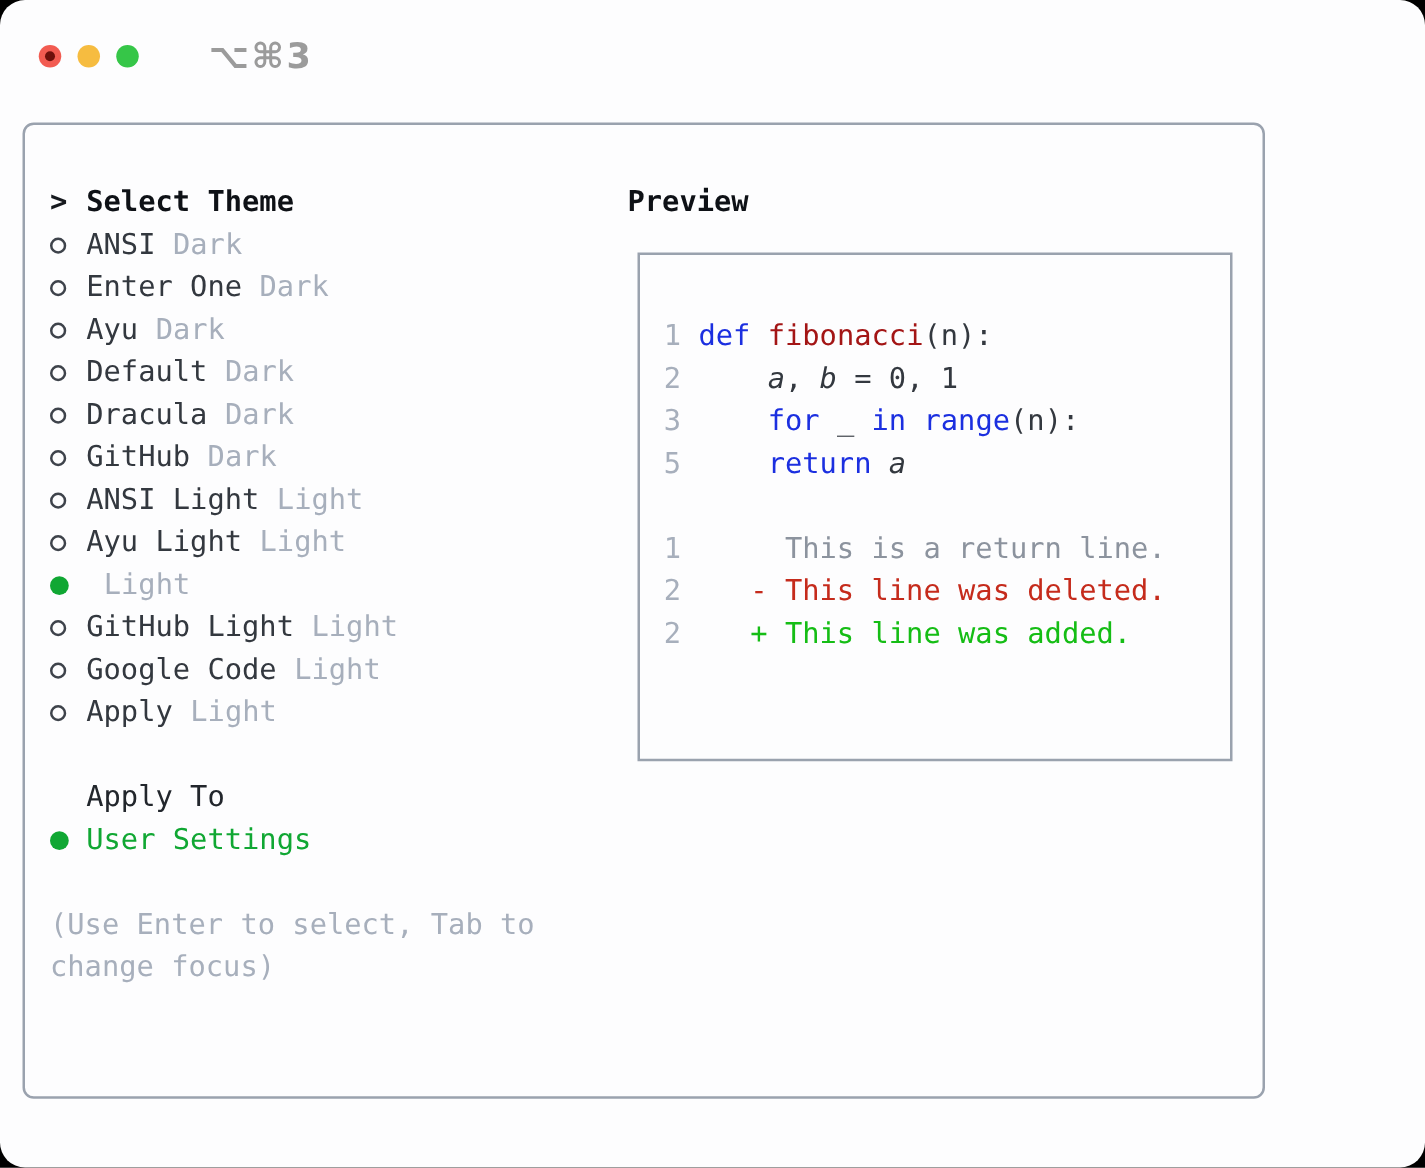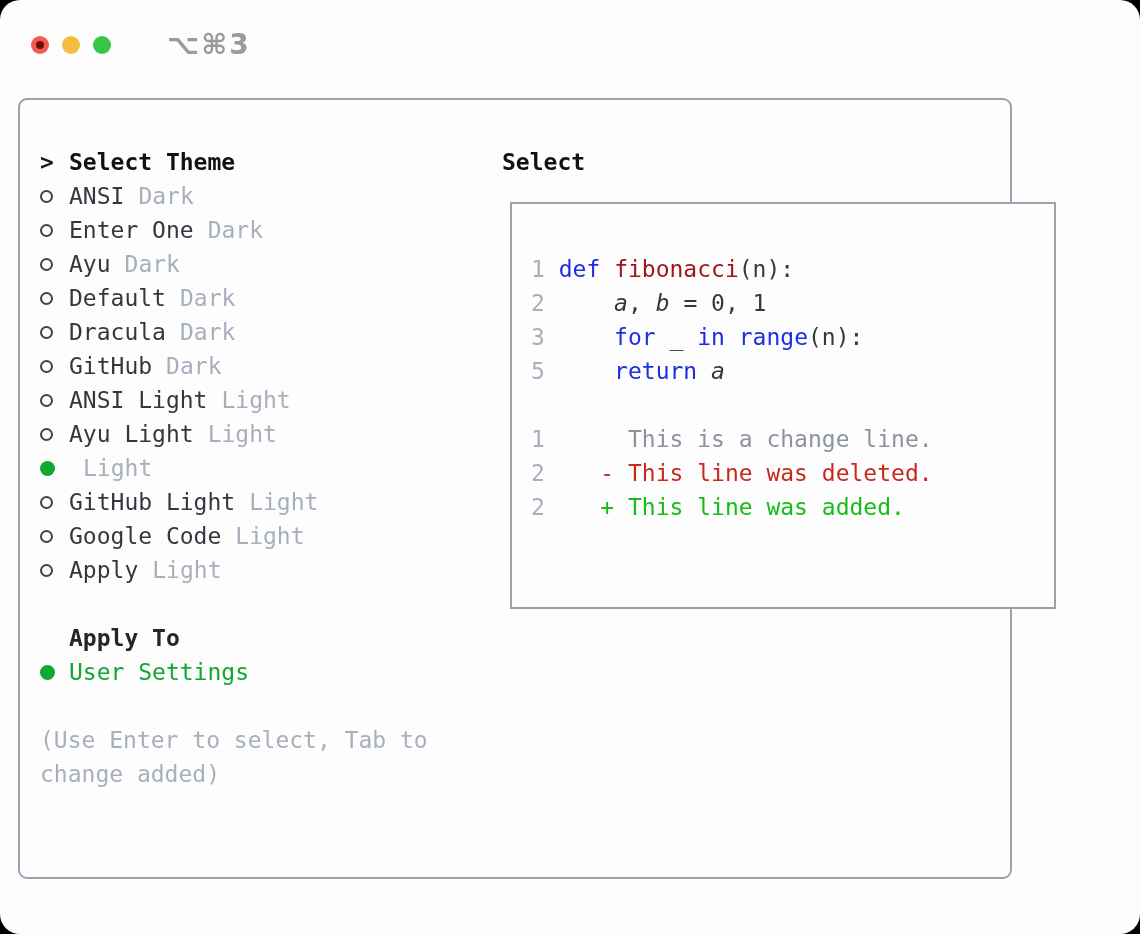--- a/index.html
+++ b/index.html
@@ -30,35 +30,35 @@
     border:2px solid var(--border); border-radius:9px; background:#fdfdfe;
   }
 
   
   .left-col { position:absolute; left:20px; top:45px; width:450px; }
   .row { height:34px; display:flex; align-items:center; white-space:pre; }
   .row-spacer { height:34px; }
   .marker { width:29px; flex:none; display:flex; align-items:center; }
   .caret { font-weight:700; color:#16191e; }
   .hdr { font-weight:700; color:#0e1116; }
-  .subhdr { color:#22262c;font-weight:bold; }
+  .subhdr { color:#22262c; }
   .circle { width:13px; height:13px; border-radius:50%; border:2px solid #3e434b; }
   .circle.filled { width:15px; height:15px; border:none; background:var(--selection); }
   .tname { color:var(--text); }
   .tname.sel { color:var(--selection); }
   .variant { color:var(--muted); margin-left:14px; }
   .opt-label { color:var(--text); }
   .opt-label.sel { color:var(--selection); }
   .hint { margin-top:34px; width:415px; color:var(--muted); line-height:34px; }
 
   
   .preview-label { position:absolute; left:482px; top:45px; height:34px;
                    line-height:34px; font-weight:700; color:#0e1116; }
   .preview-box {
-    position:absolute; left:490px; top:102px; width:546px; height:407px;
+    position:absolute; left:490px; top:102px; width:476px; height:407px;
     border:2px solid var(--border); background:#fdfdfe;
     padding:48px 0 0 19px; overflow:hidden;
   }
   .cline { height:34px; line-height:34px; white-space:pre; }
   .ln { color:var(--muted); }
   .keyword { color:var(--keyword); }
   .func { color:var(--func); }
   .it { font-style:italic; }
   .context { color:var(--context); }
   .deleted { color:var(--deleted);margin-top:44px; }
@@ -105,34 +105,34 @@
 
       <div class="row">
         <span class="marker"></span>
         <span class="subhdr">Apply To</span>
       </div>
 
       <div id="apply-list">
           <div class="row"><span class="marker"><span class="circle filled"></span></span><span class="opt-label sel">User Settings</span></div>
         </div>
 
-      <div class="hint">(Use Enter to select, Tab to change added)</div>
+      <div class="hint">(Use Enter to select, Tab to change focus)</div>
     </div>
 
-    <div class="preview-label">Select</div>
+    <div class="preview-label">Preview</div>
 
     <div class="preview-box">
       <div id="code-lines">
           <div class="cline"><span class="ln">1</span> <span class="keyword">def</span><span> </span><span class="func">fibonacci</span><span>(n):</span></div>
           <div class="cline"><span class="ln">2</span> <span>    </span><span class="it">a</span><span>, </span><span class="it">b</span><span> = 0, 1</span></div>
           <div class="cline"><span class="ln">3</span> <span>    </span><span class="keyword">for</span><span> _ </span><span class="keyword">in</span><span> </span><span class="keyword">range</span><span>(n):</span></div>
           <div class="cline"><span class="ln">5</span> <span>    </span><span class="keyword">return</span><span> </span><span class="it">a</span></div>
         </div>
       <div class="row-spacer"></div>
       <div id="diff-lines">
-          <div class="cline"><span class="ln">1</span> <span class="context">     This is a change line.</span></div>
+          <div class="cline"><span class="ln">1</span> <span class="context">     This is a return line.</span></div>
           <div class="cline"><span class="ln">2</span> <span class="deleted">   - This line was deleted.</span></div>
           <div class="cline"><span class="ln">2</span> <span class="added">   + This line was added.</span></div>
         </div>
     </div>
 
   </div>
 </div>
 
 </body></html>

